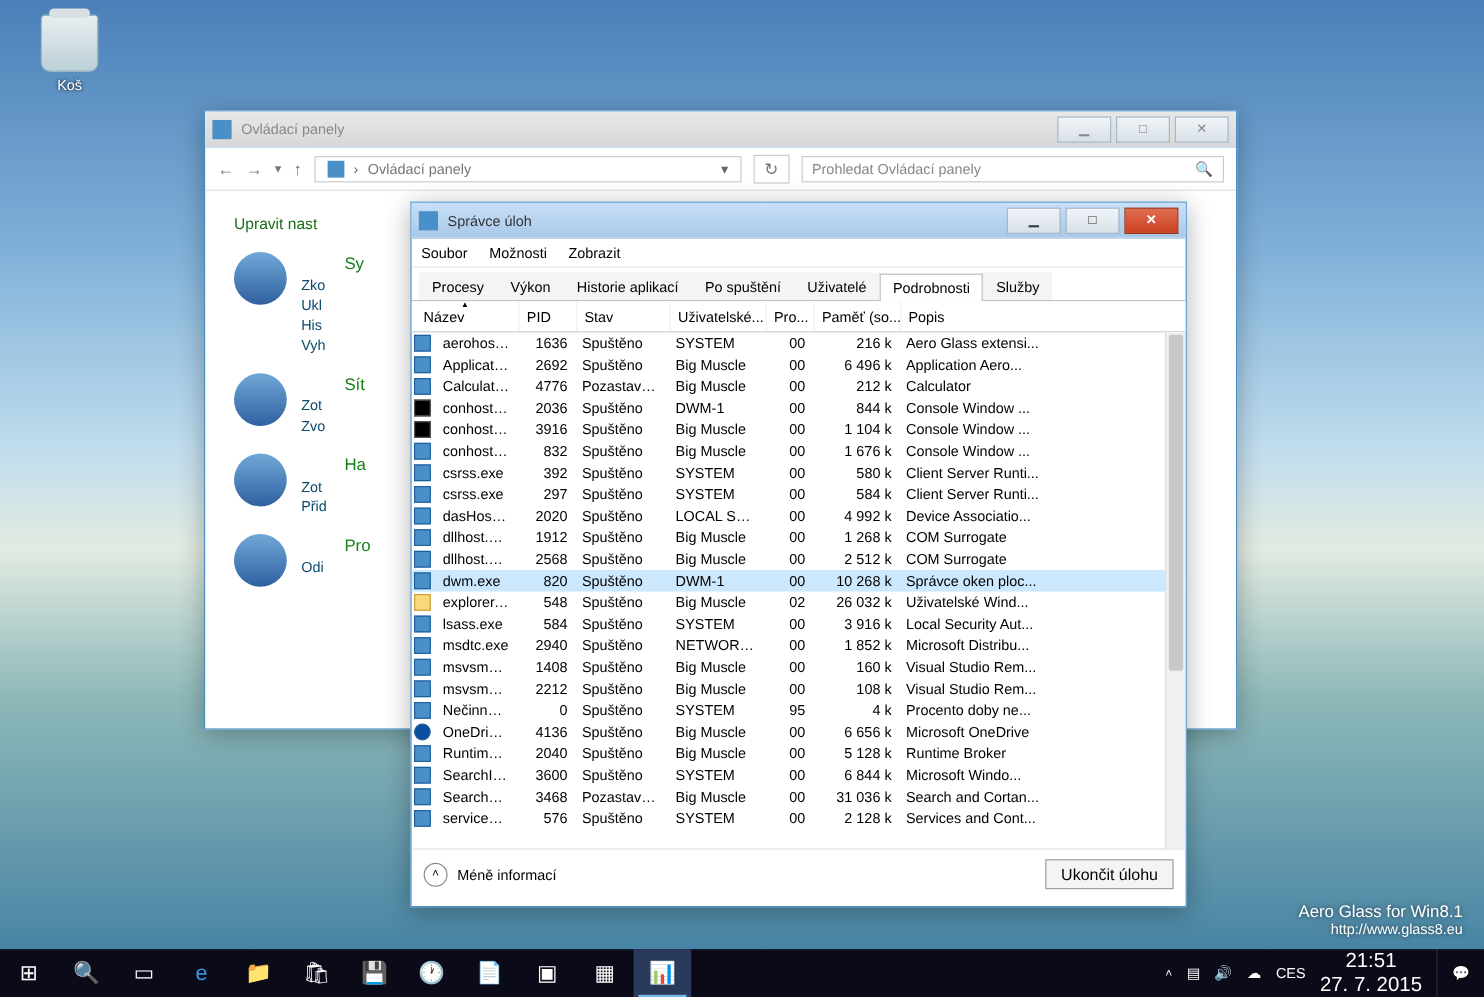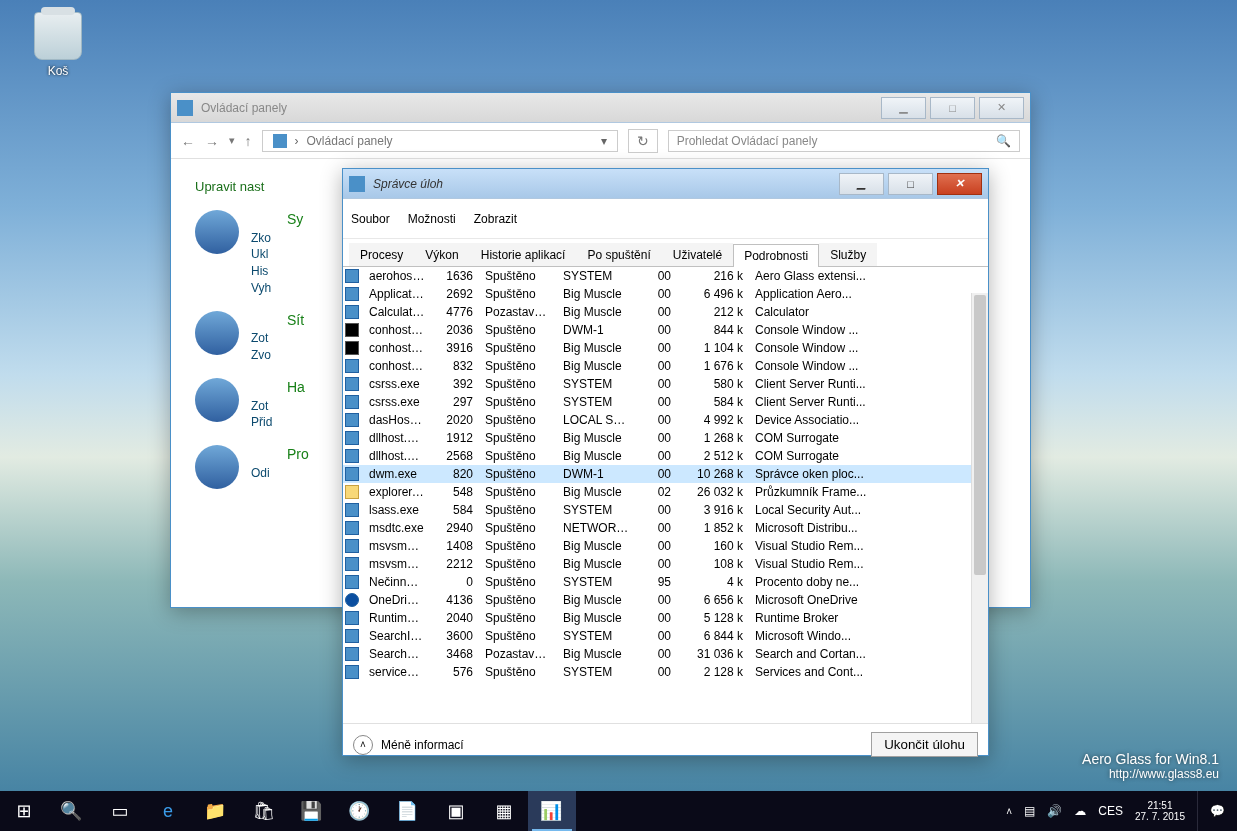--- a/index.html
+++ b/index.html
@@ -33,22 +33,22 @@
 .cp-body { padding:20px 24px; color:#1a6f1a; font-size:13px; }
 .cp-body h2 { font-weight:normal; font-size:13px; color:#1a6f1a; margin-bottom:16px; }
 .cp-cat { display:flex; gap:12px; margin-bottom:14px; }
 .cp-icon { width:44px; height:44px; background:linear-gradient(#70a8d8,#3060a0); border-radius:50%; flex-shrink:0; }
 .cp-links { font-size:12px; line-height:1.4; }
 .cp-links .head { color:#188018; font-size:14px;margin-left:36px; }
 .cp-links .sub { color:#0c4a6e; }
 
 
 #tm-window { top:168px; left:342px; width:647px; height:588px; z-index:10; background:#fff; }
-#tm-window .titlebar { background:linear-gradient(#c8e0f8,#a8c8e8);font-style:italic; }
-.tm-menu { height:40px; border-bottom:1px solid #e8e8e8; display:flex; align-items:center; padding:0 8px; gap:18px; font-size:12px; }
+#tm-window .titlebar { background:linear-gradient(#c8e0f8,#a8c8e8); }
+.tm-menu { height:24px; border-bottom:1px solid #e8e8e8; display:flex; align-items:center; padding:0 8px; gap:18px; font-size:12px; }
 .tm-menu span { cursor:pointer; }
 .tm-tabs { height:28px; display:flex; align-items:flex-end; padding:0 6px; border-bottom:1px solid #c0c0c0; font-size:12px; }
 .tm-tab { padding:4px 10px; border:1px solid transparent; border-bottom:none; cursor:pointer; background:#f4f4f4; margin-right:0; }
 .tm-tab.active { background:#fff; border-color:#c0c0c0; position:relative; top:1px; }
 .tm-table { height:456px; overflow:hidden; position:relative; }
 .tm-head { display:flex; font-size:12px; border-bottom:1px solid #d0d0d0; background:#fff; height:26px; align-items:center; }
 .tm-head .col, .tm-row .col { padding:0 6px; overflow:hidden; white-space:nowrap; text-overflow:ellipsis; }
 .tm-head .col { cursor:pointer; border-right:1px solid #f0f0f0; height:100%; display:flex; align-items:center; position:relative; }
 .tm-head .col.sorted::after { content:"▴"; font-size:8px; position:absolute; top:-2px; left:50%; transform:translateX(-50%); }
 .c-name{width:90px;} .c-pid{width:48px;text-align:right;} .c-stat{width:78px;} .c-user{width:80px;} .c-cpu{width:40px;text-align:right;} .c-mem{width:72px;text-align:right;} .c-desc{flex:1;}
@@ -71,21 +71,21 @@
 .watermark .sub { font-size:12px; }
 
 
 .taskbar { position:absolute; left:0; right:0; bottom:0; height:40px; background:#0a0a18; display:flex; align-items:center; color:#fff; font-size:12px; }
 .tb-item { width:48px; height:40px; display:flex; align-items:center; justify-content:center; cursor:pointer; position:relative; }
 .tb-item.active { background:#2a3a5a; }
 .tb-item.active::after { content:""; position:absolute; bottom:0; left:4px; right:4px; height:2px; background:#76b9ed; }
 .tb-glyph { font-size:18px; }
 .start { font-size:18px; }
 .tray { margin-left:auto; display:flex; align-items:center; gap:12px; padding:0 12px; }
-.tray .clock { text-align:center; font-size:10px; line-height:1.15; }
+.tray .clock { text-align:center; font-size:17px; line-height:1.15; }
 .tray .up { font-size:10px; cursor:pointer; }
 .notif { width:40px; height:40px; display:flex; align-items:center; justify-content:center; cursor:pointer; border-left:1px solid #2a2a3a; }
 </style>
 </head>
 <body>
 
 <div class="desktop-icon">
   <div class="recycle-bin"></div>
   <div>Koš</div>
 </div>
@@ -173,20 +173,29 @@
   <div class="tm-tabs" id="tm-tabs">
       <span class="tm-tab">Procesy</span>
       <span class="tm-tab">Výkon</span>
       <span class="tm-tab">Historie aplikací</span>
       <span class="tm-tab">Po spuštění</span>
       <span class="tm-tab">Uživatelé</span>
       <span class="tm-tab active">Podrobnosti</span>
       <span class="tm-tab">Služby</span>
     </div>
   <div class="tm-table">
+    <div class="tm-head">
+      <div class="col c-name sorted" style="padding-left:10px">Název</div>
+      <div class="col c-pid">PID</div>
+      <div class="col c-stat">Stav</div>
+      <div class="col c-user">Uživatelské...</div>
+      <div class="col c-cpu">Pro...</div>
+      <div class="col c-mem">Paměť (so...</div>
+      <div class="col c-desc">Popis</div>
+    </div>
     <div class="tm-rows" id="tm-rows">
         <div class="tm-row">
           <span class="ico app"></span>
           <span class="col" style="width:68px">aerohost.exe</span>
           <span class="col c-pid">1636</span>
           <span class="col c-stat">Spuštěno</span>
           <span class="col c-user">SYSTEM</span>
           <span class="col c-cpu">00</span>
           <span class="col c-mem">216 k</span>
           <span class="col c-desc">Aero Glass extensi...</span>
@@ -302,21 +311,21 @@
           <span class="col c-desc">Správce oken ploc...</span>
         </div>
         <div class="tm-row">
           <span class="ico fold"></span>
           <span class="col" style="width:68px">explorer.exe</span>
           <span class="col c-pid">548</span>
           <span class="col c-stat">Spuštěno</span>
           <span class="col c-user">Big Muscle</span>
           <span class="col c-cpu">02</span>
           <span class="col c-mem">26 032 k</span>
-          <span class="col c-desc">Průzkumník Frame...</span>
+          <span class="col c-desc">Uživatelské Wind...</span>
         </div>
         <div class="tm-row">
           <span class="ico app"></span>
           <span class="col" style="width:68px">lsass.exe</span>
           <span class="col c-pid">584</span>
           <span class="col c-stat">Spuštěno</span>
           <span class="col c-user">SYSTEM</span>
           <span class="col c-cpu">00</span>
           <span class="col c-mem">3 916 k</span>
           <span class="col c-desc">Local Security Aut...</span>

